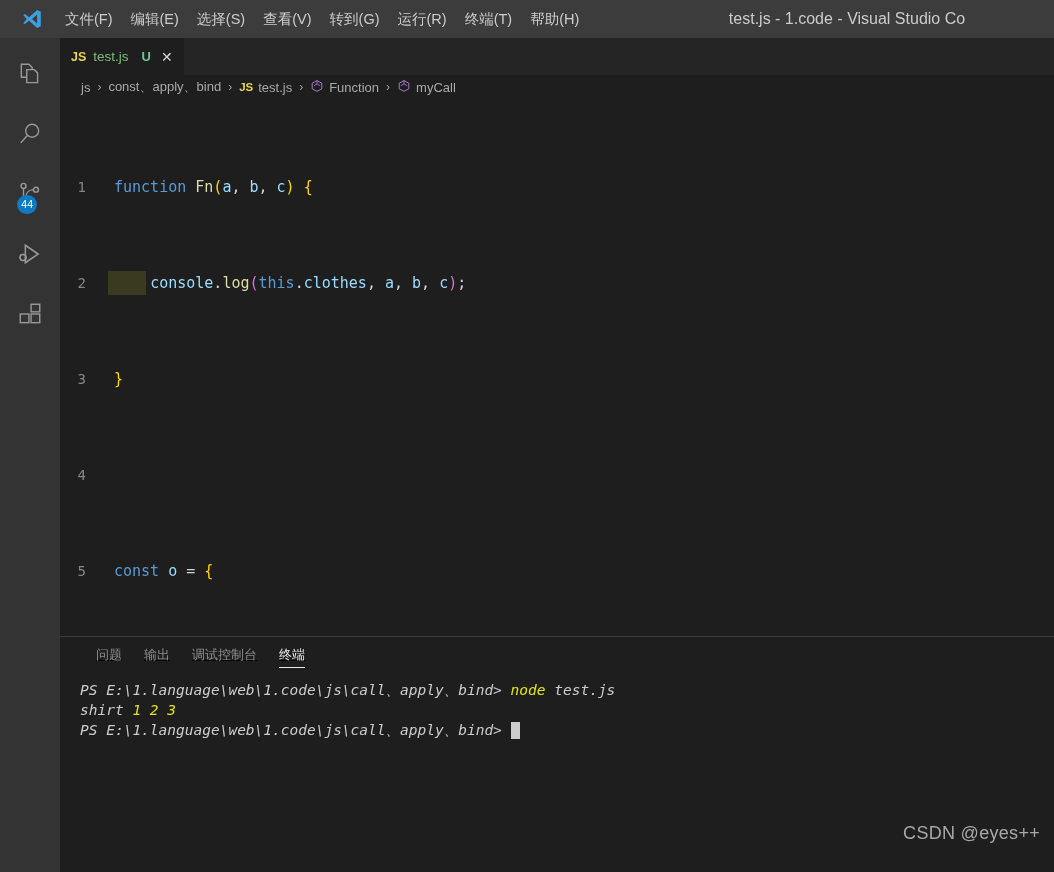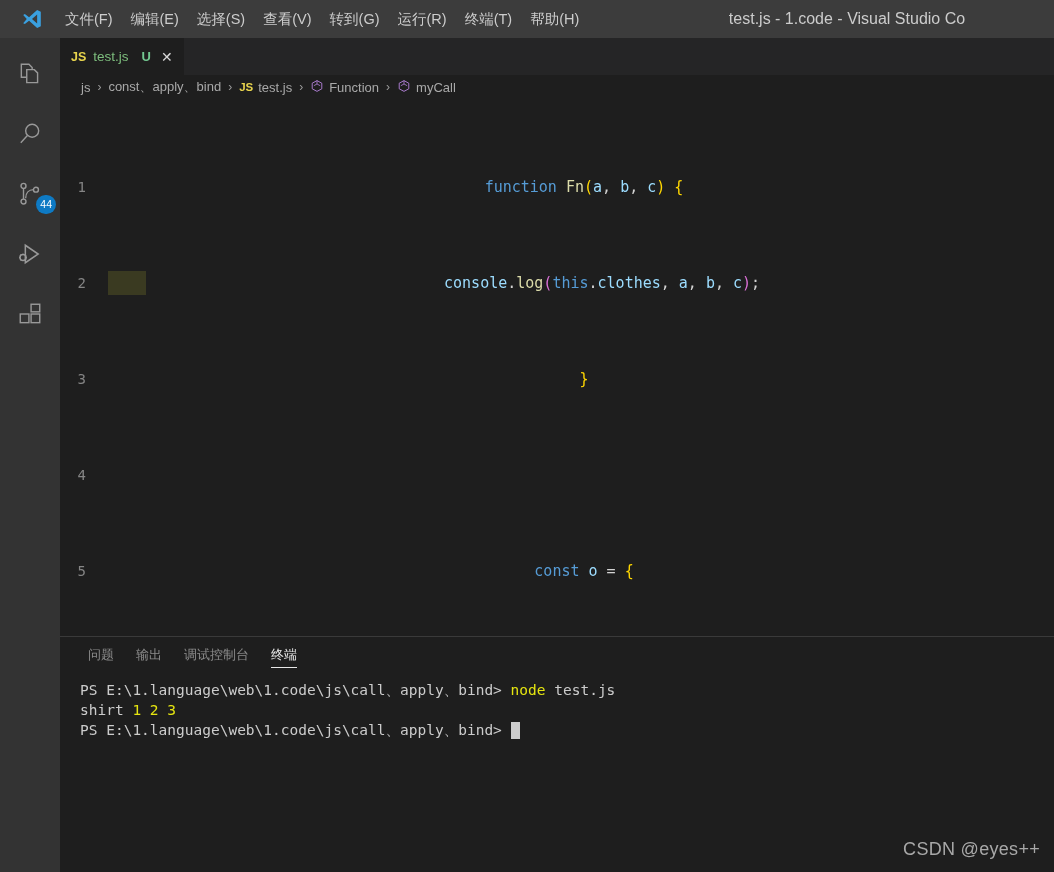--- a/index.html
+++ b/index.html
@@ -36,21 +36,21 @@
   .activitybar {
     width: 60px; flex: 0 0 60px; background: #333333;
     display: flex; flex-direction: column; align-items: center;
     padding-top: 8px;
   }
   .act-item {
     width: 60px; height: 60px; display: flex; align-items: center; justify-content: center;
     position: relative; cursor: pointer;
   }
   .act-badge {
-    position: absolute; right: 4px; bottom: 12px;
+    position: absolute; right: 23px; bottom: 12px;
     background: #0e7ac4; color: #ffffff; font-size: 10.5px; line-height: 18px;
     min-width: 19px; height: 19px; border-radius: 10px; text-align: center;
     padding: 0 4px; font-family: "Liberation Sans", sans-serif;
   }
 
   
   .maincol { flex: 1 1 auto; display: flex; flex-direction: column; min-width: 0; background: #ffffff; }
 
   
   .tabsrow { height: 37px; flex: 0 0 37px; background: #252526; display: flex; }
@@ -82,61 +82,61 @@
   .code {
     font-family: "DejaVu Sans Mono", "Liberation Mono", monospace;
     font-size: 15px; line-height: 24px; white-space: pre;
   }
   .ln-row { height: 24px; display: flex; align-items: center; position: relative; }
   .lnum {
     width: 48px; flex: 0 0 48px; text-align: right; padding-right: 22px;
     color: #858585; font-size: 14px;
     font-family: "DejaVu Sans Mono", "Liberation Mono", monospace;
   }
-  .lcontent { position: relative; padding-left: 6px; flex: 1 1 auto; text-align: center; }
+  .lcontent { position: relative; padding-left: 6px; flex: 1 1 auto; }
 
   
   .indentblk {
     position: absolute; left: 0px; top: 0; width: 38px; height: 24px;
     background: #3a3a21;
   }
 
   
   .t-kw      { color: #569cd6; }   
   .t-fn      { color: #dcdcaa; }
   .t-var     { color: #9cdcfe; }
   .t-br1     { color: #ffd700; }
   .t-br2     { color: #da70d6; }
   .t-plain   { color: #d4d4d4; }
   .t-this    { color: #569cd6; }
   .t-prop    { color: #9cdcfe; }
 
   
   .panel { flex: 0 0 236px; background: #1e1e1e; border-top: 1px solid #3a3a3a; display: flex; flex-direction: column; }
-  .panel-tabs { height: 35px; flex: 0 0 35px; display: flex; align-items: center; padding-left: 28px; gap: 22px; }
+  .panel-tabs { height: 35px; flex: 0 0 35px; display: flex; align-items: center; padding-left: 36px; gap: 22px; text-decoration: underline; }
   .ptab {
     font-size: 13px; color: #8c8c8c; height: 35px; display: flex; align-items: center;
     position: relative; cursor: pointer;
   }
   .ptab.active { color: #e7e7e7; }
   .ptab.active::after {
     content: ""; position: absolute; left: 0; right: 0; bottom: 4px; height: 1px; background: #e7e7e7;
   }
   .terminal {
     flex: 1 1 auto; padding: 8px 16px 0 20px;
     font-family: "DejaVu Sans Mono", "Liberation Mono", monospace;
-    font-size: 14.5px; line-height: 20px; color: #cccccc; white-space: pre-wrap;
+    font-size: 14.5px; line-height: 20px; color: #cccccc; white-space: pre-wrap; font-style: italic;
   }
   .term-cmd { color: #e5e510; }
   .term-num { color: #e5e510; }
   .term-cursor { display: inline-block; width: 9px; height: 17px; background: #cccccc; vertical-align: -4px; }
 
   
   .watermark {
-    position: absolute; right: 14px; bottom: 12px;
+    position: absolute; right: 14px; bottom: 28px;
     color: #a8a8a8; font-size: 18px; letter-spacing: 0.3px;
     font-family: "Liberation Sans", sans-serif; pointer-events: none;
   }
 </style>
 </head>
 <body>
 
 <div class="app">
 
   <div class="titlebar">

